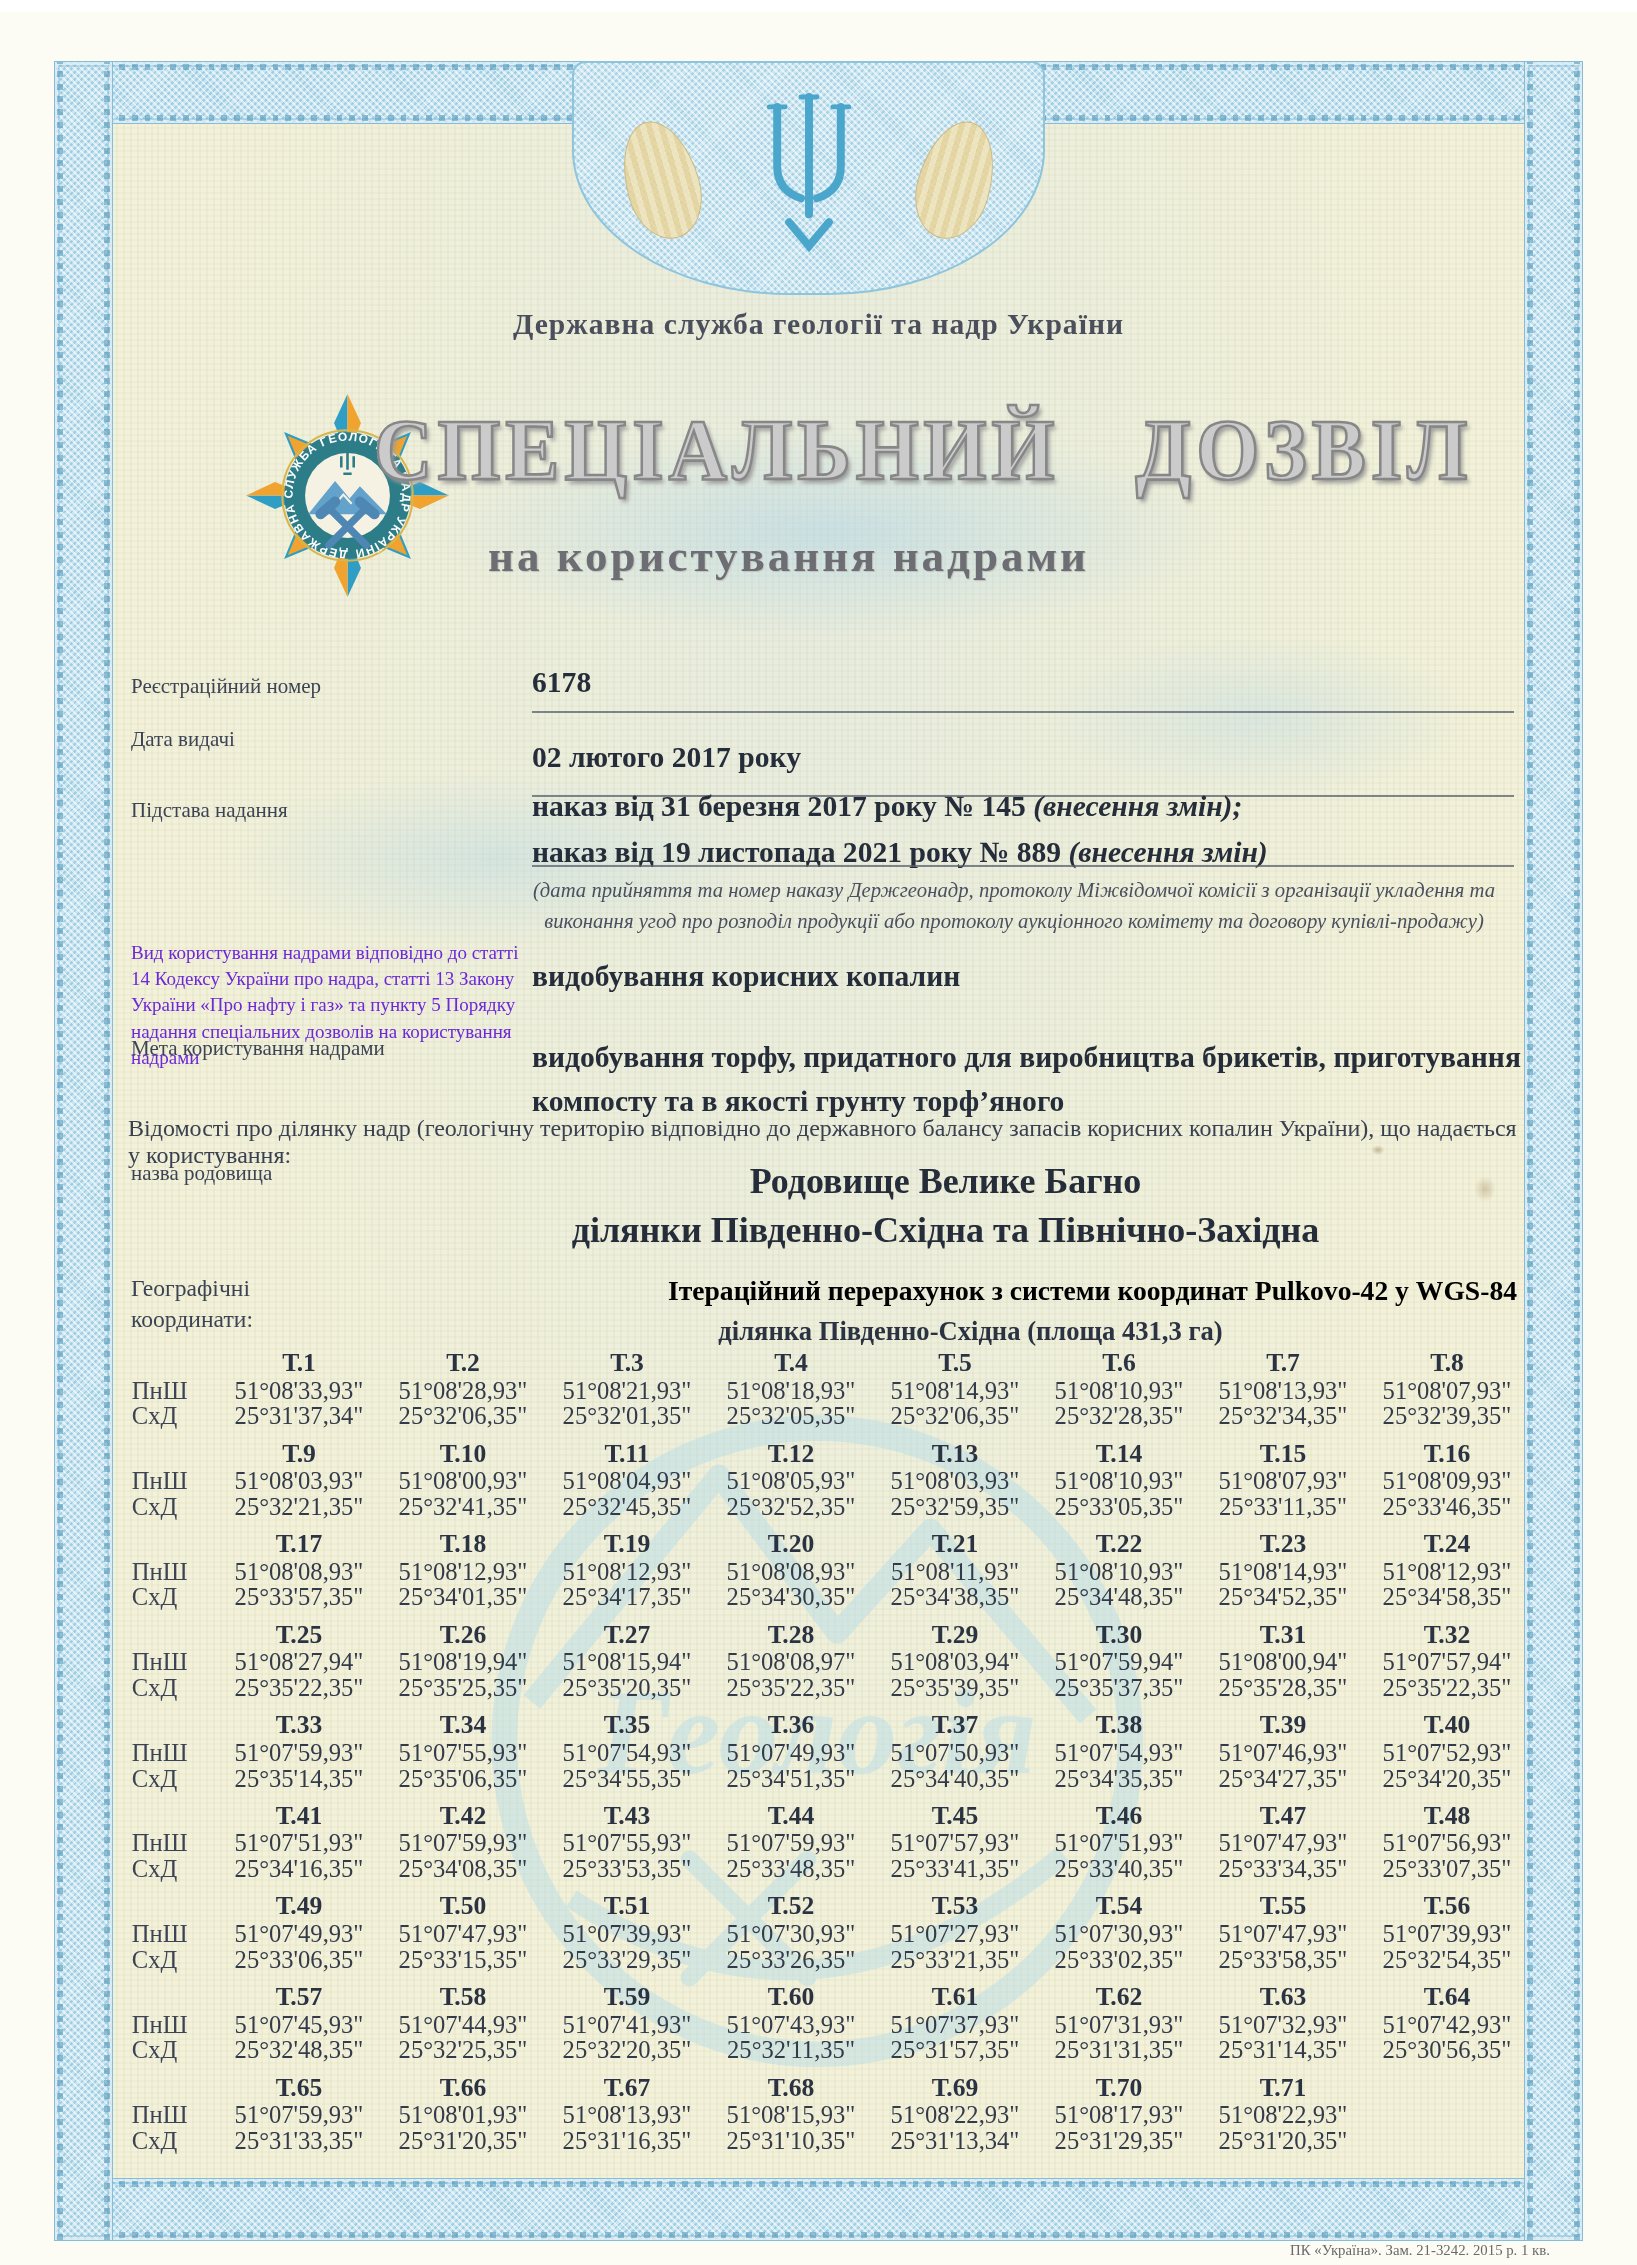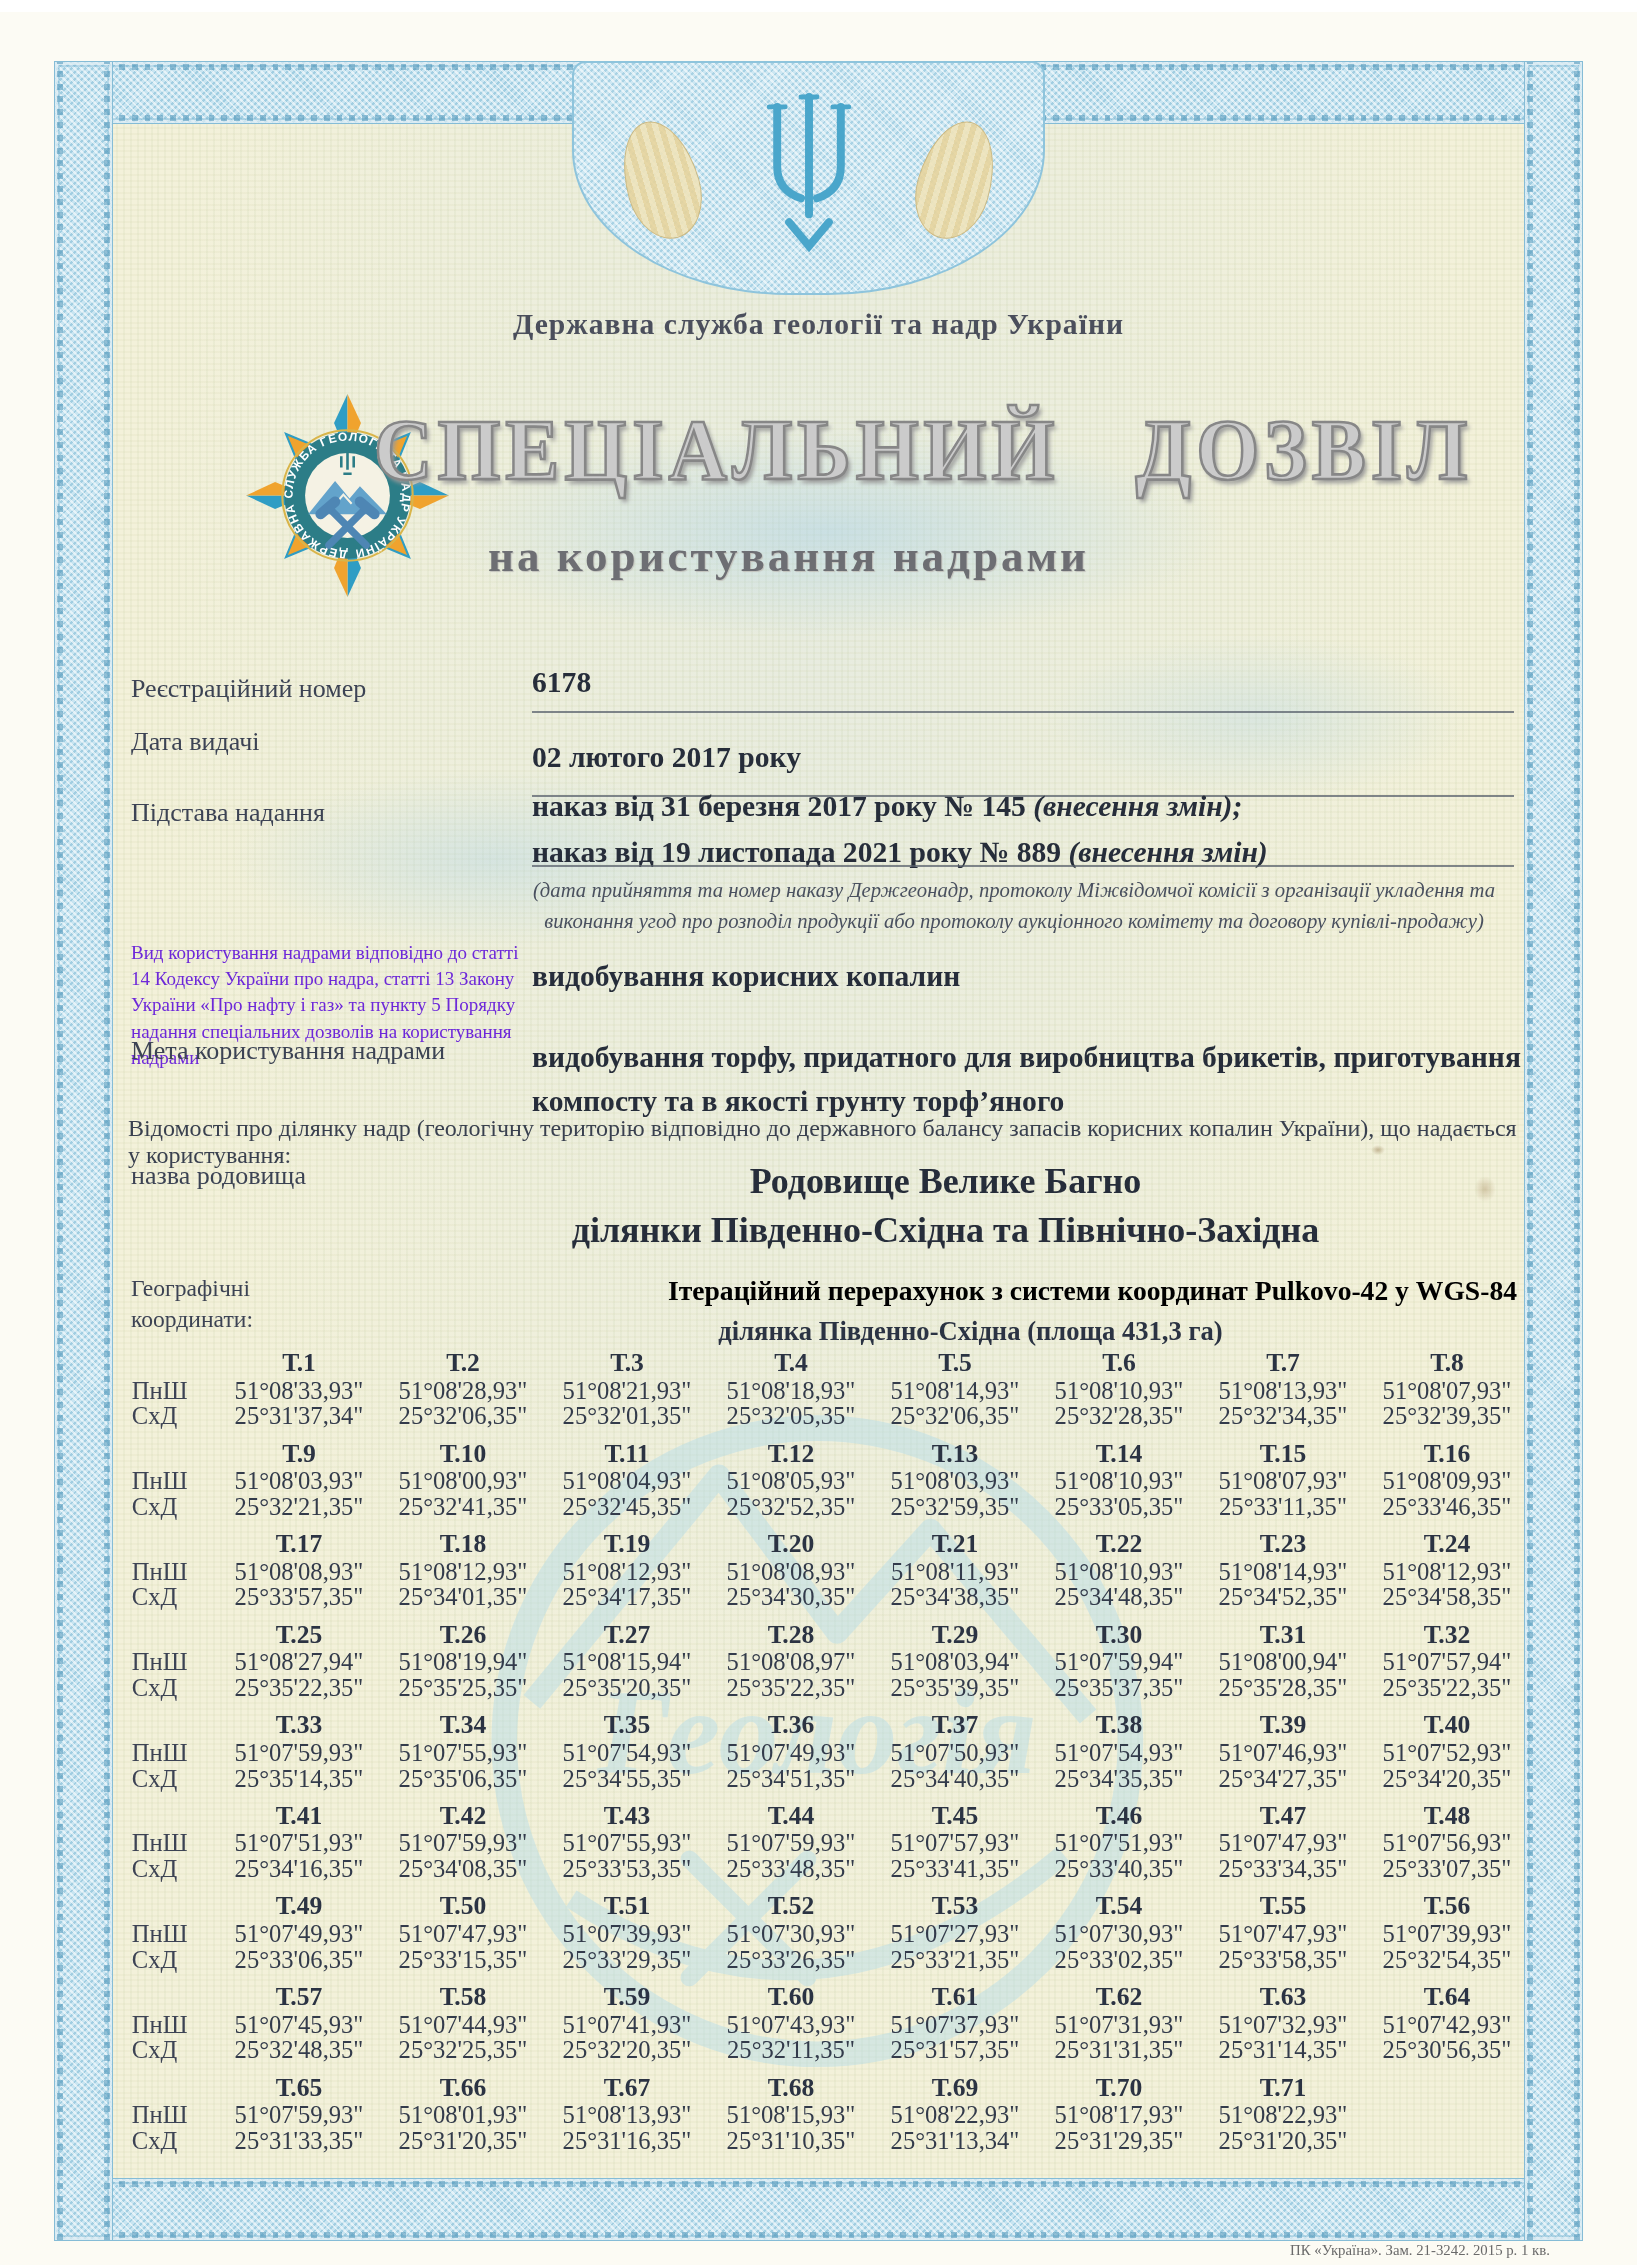--- a/index.html
+++ b/index.html
@@ -63,21 +63,21 @@
     font-size:29.6px; font-weight:700; letter-spacing:1px; color:#4b4f5c; }
   .title { position:absolute; left:374px; top:392px; width:995px; text-align:center;
     font-size:81px; font-weight:700; letter-spacing:4.9px; word-spacing:51px;
     color:#cbcbcb; -webkit-text-stroke:2.5px #878787;
     text-shadow:3px 3.9px 3.9px #999999, -1px -1px 0 #ffffff; transform:scaleY(1.06); white-space:nowrap; }
   .subtitle { position:absolute; left:296px; top:518px; width:985px; text-align:center;
     font-size:45px; font-weight:700; letter-spacing:3px; color:#6d6e73;
     text-shadow:1px 1px 1px #c2c2bc; }
 
   
-  .flabel { position:absolute; left:131px; font-size:26px; color:#3c4354; }
+  .flabel { position:absolute; left:131px; font-size:21px; color:#3c4354; }
   .fvalue { position:absolute; left:532px; font-size:29.6px; font-weight:700; color:#262d3a; }
   .rule { position:absolute; left:532px; right:123px; height:2px; background:#59616e; opacity:.75; }
   .note-italic { position:absolute; left:502px; top:863px; width:1024px; text-align:center;
     font-size:20.7px; font-style:italic; color:#49505f; line-height:1.5; }
   .small-label { position:absolute; left:131px; top:928px; width:399px;
     font-size:19px; color:#6d28d9; line-height:1.38; }
   .purpose-value { line-height:1.5; width:995px; }
   .plot-info { position:absolute; left:128px; top:1103px; width:1403px; font-size:24px; color:#39404f; }
   .deposit-value { position:absolute; left:453px; top:1145px; width:985px; text-align:center;
     font-size:36px; font-weight:700; color:#262d3a; line-height:1.35; }

